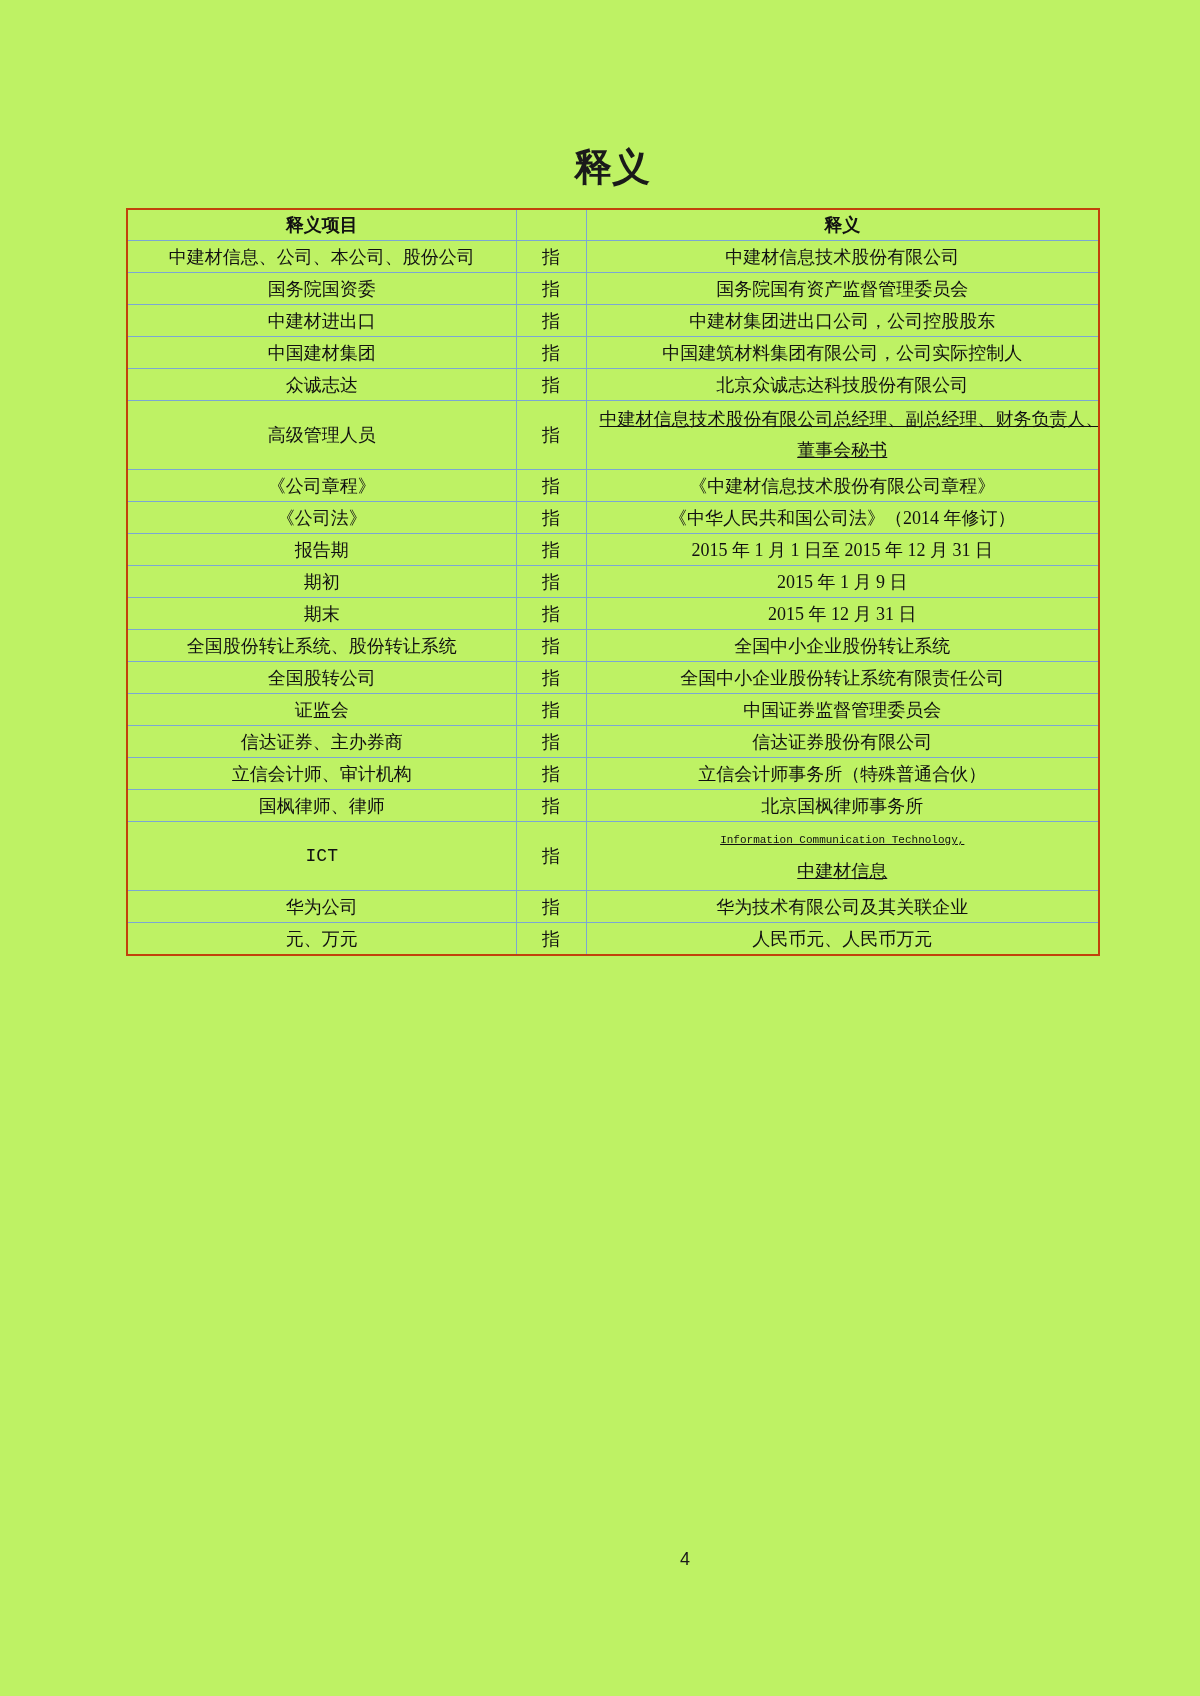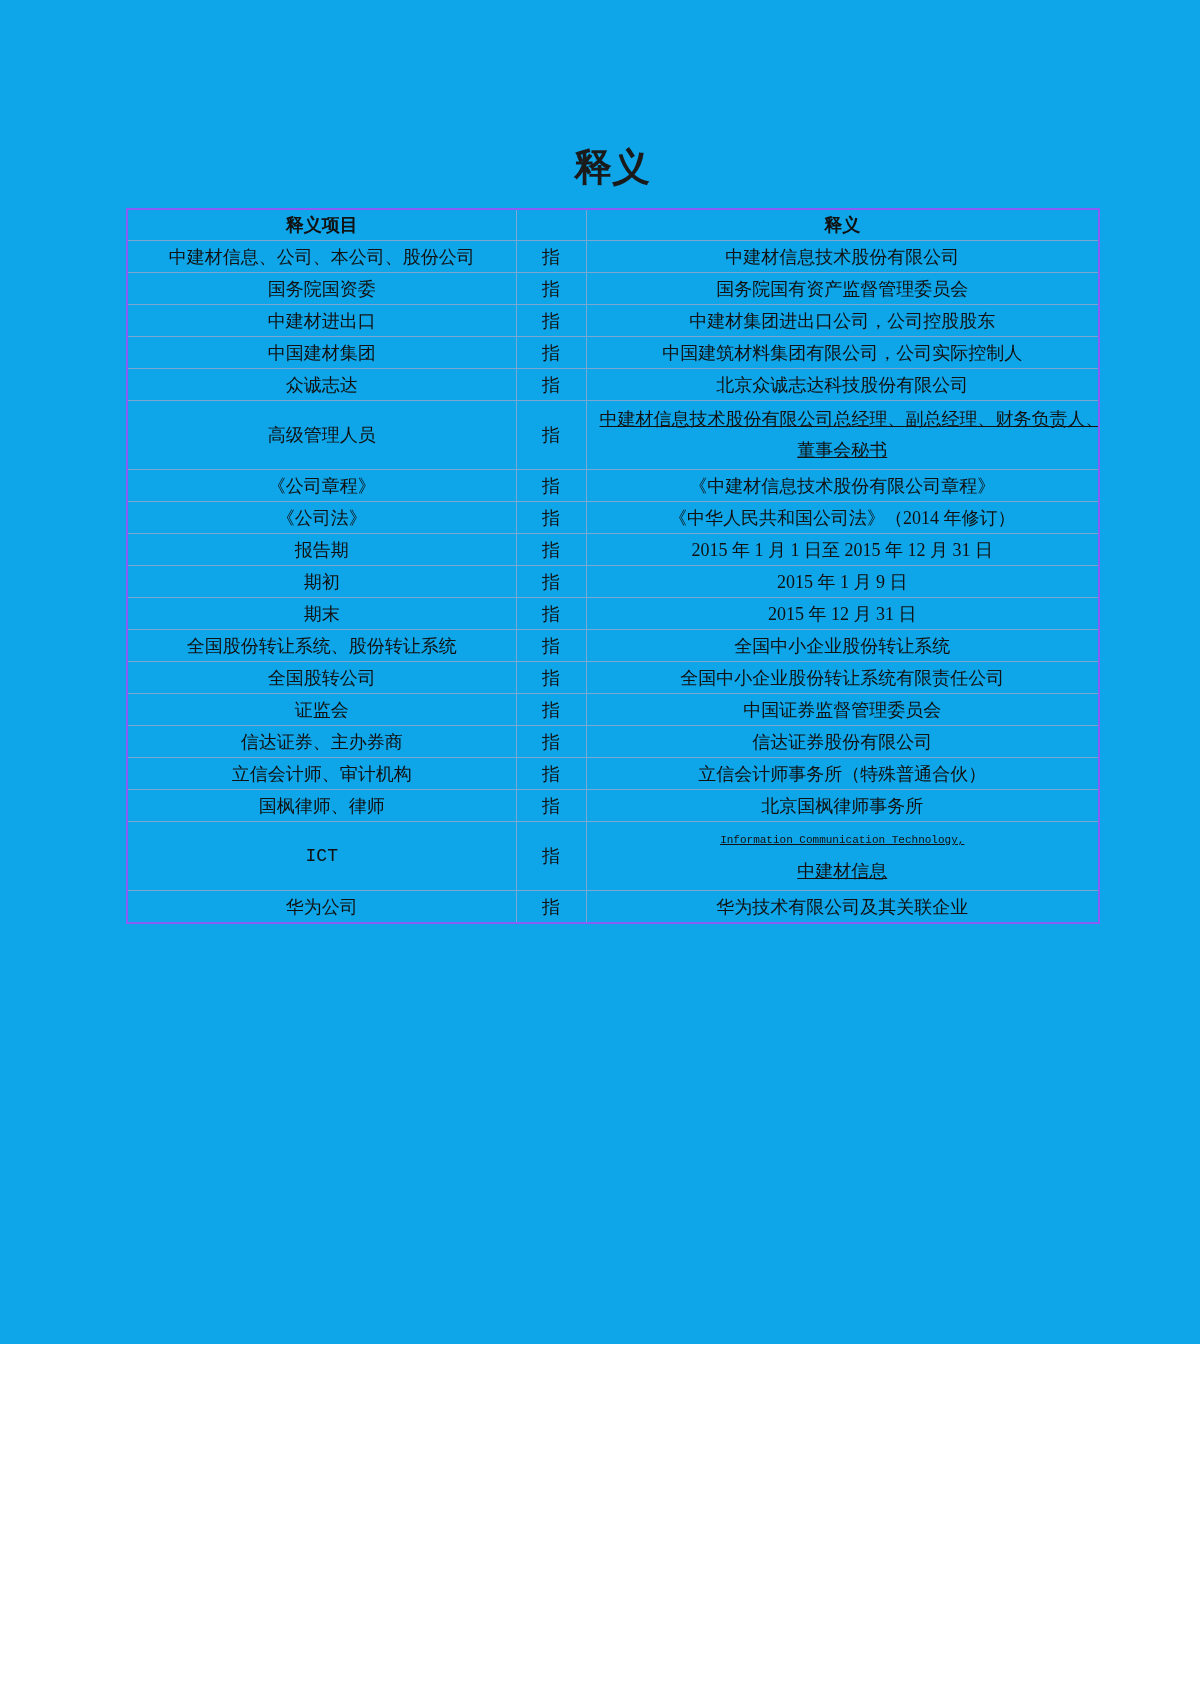--- a/index.html
+++ b/index.html
@@ -4,43 +4,43 @@
 <style>
   html, body { margin: 0; padding: 0; }
   body {
     width: 1200px; height: 1696px;
     background: #ffffff;
     font-family: "Liberation Serif", "DejaVu Serif", serif;
     color: #111111;
   }
   .page {
     position: relative;
-    width: 1200px; height: 1344px;
-    background: #0ea5e9;
+    width: 1200px; height: 1696px;
+    background: #bef264;
     overflow: hidden;
   }
   .content {
     position: absolute;
     left: 126px; top: 145px;
     width: 972px;
   }
   h1.doc-title {
     margin: 0 0 19px 0;
     font-family: "Liberation Sans", "DejaVu Sans", sans-serif;
     font-weight: bold;
     font-size: 38px;
     line-height: 44px;
     text-align: center;
     color: #1a1a1a;
   }
   table.def-table {
     width: 972px;
     table-layout: fixed;
     border-collapse: collapse;
-    border: 2px solid #8b5cf6;
+    border: 2px solid #c2410c;
   }
   col.c1 { width: 389px; }
   col.c2 { width: 70px; }
   col.c3 { width: 513px; }
   .def-table th, .def-table td {
     border: 1px solid #7BA7D3;
     font-size: 18px;
     vertical-align: middle;
     overflow: hidden;
     white-space: nowrap;
@@ -192,18 +192,23 @@
           <td class="def">
             <div class="def-line mono">Information Communication Technology,</div>
             <div class="def-line">中建材信息</div>
           </td>
         </tr>
         <tr>
           <td>华为公司</td>
           <td class="zhi">指</td>
           <td>华为技术有限公司及其关联企业</td>
         </tr>
+        <tr>
+          <td>元、万元</td>
+          <td class="zhi">指</td>
+          <td>人民币元、人民币万元</td>
+        </tr>
       </tbody>
     </table>
   </div>
 
   <div class="page-number">4</div>
 </div>
 
 </body></html>

